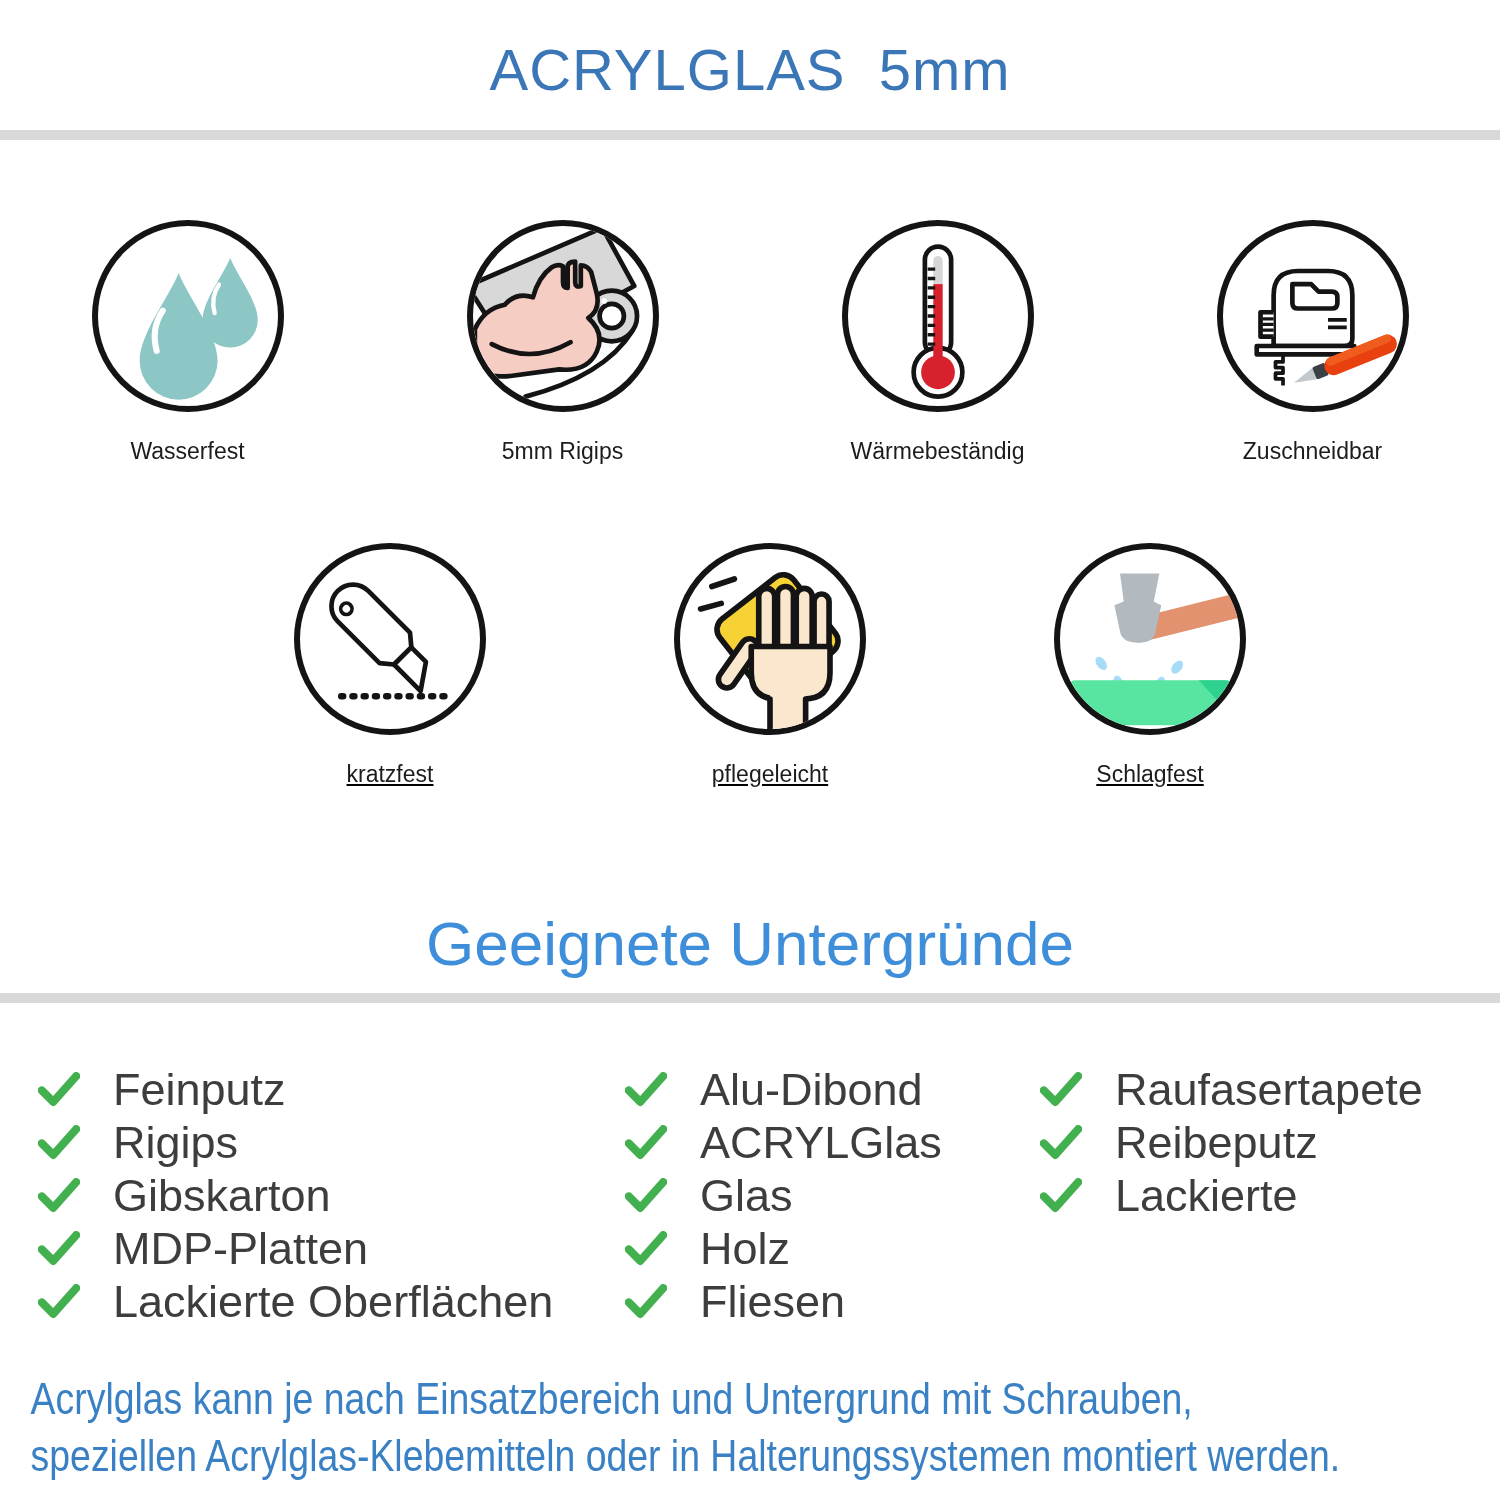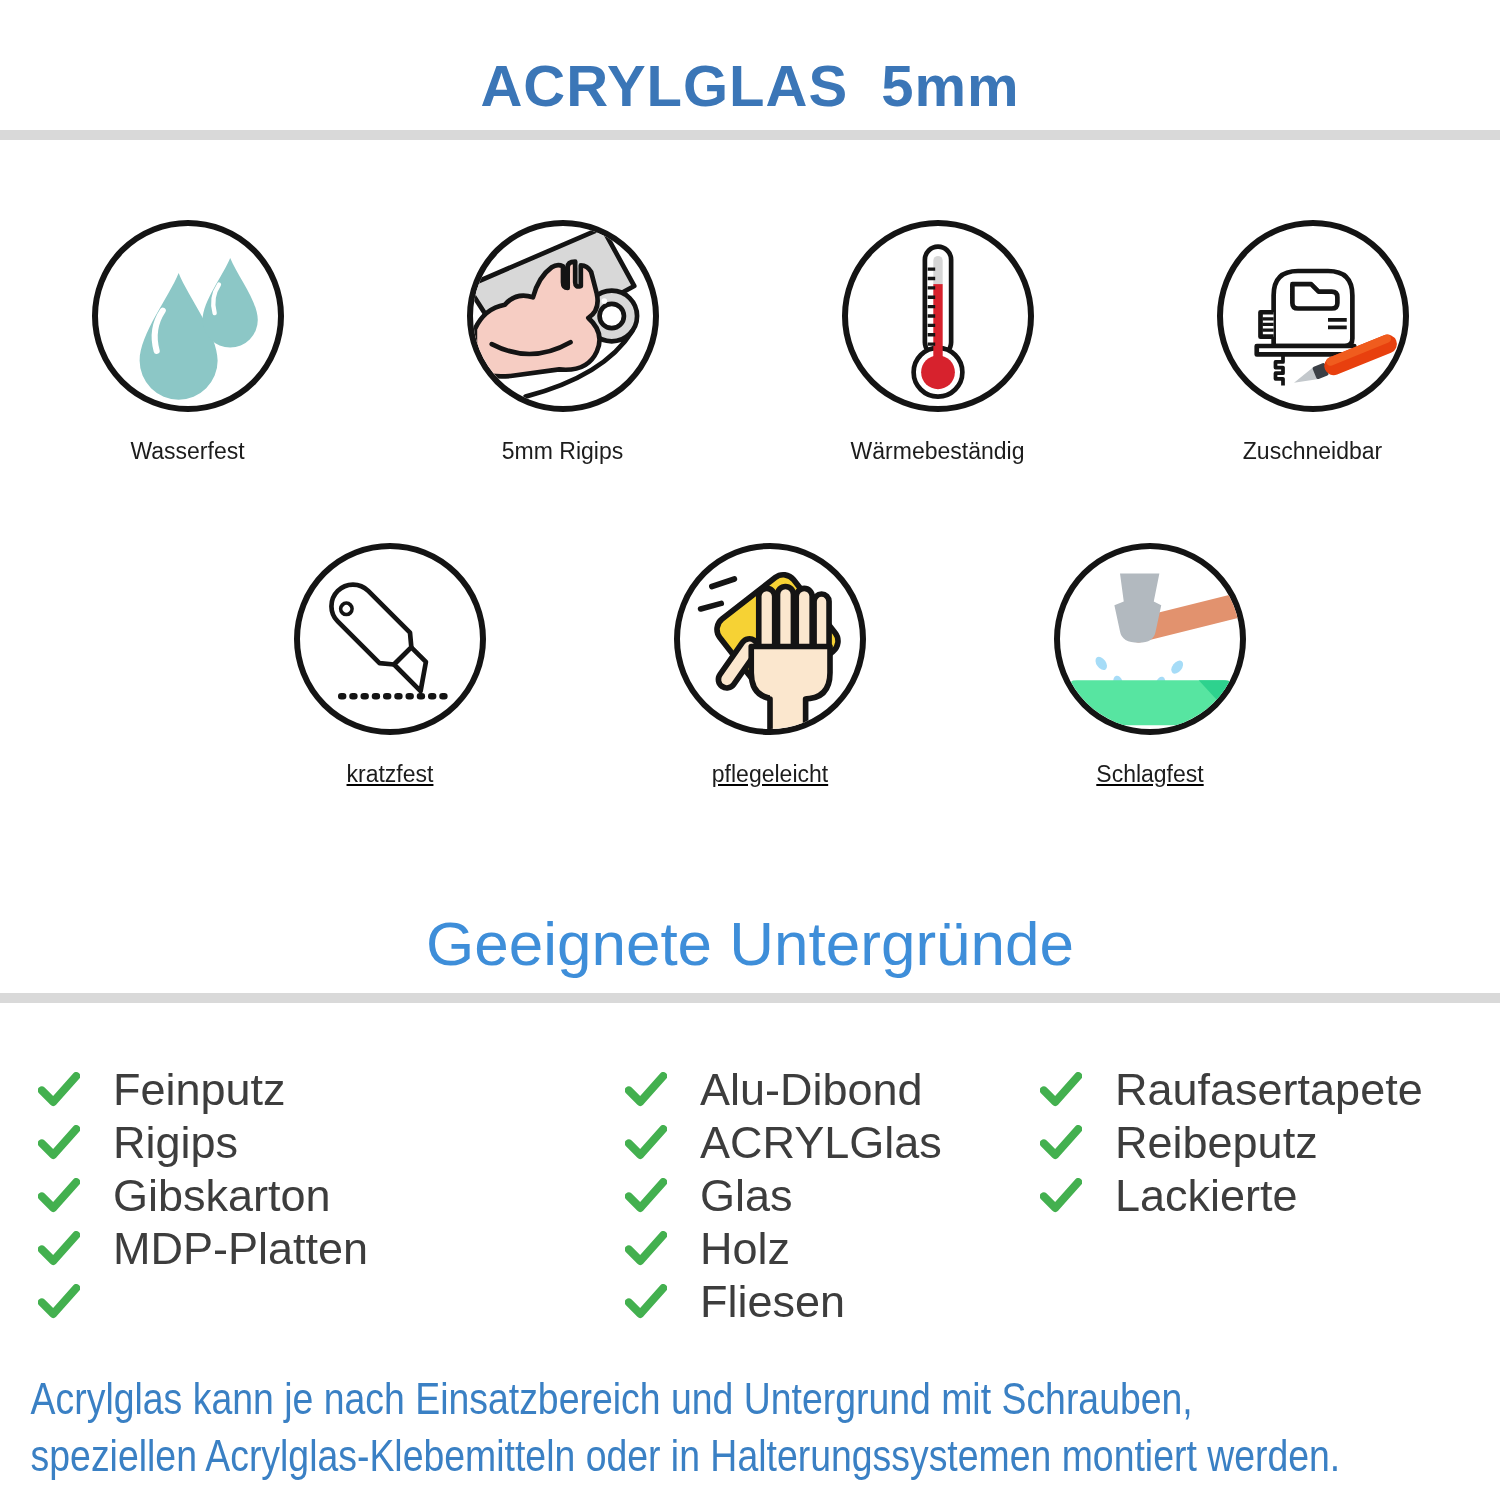--- a/index.html
+++ b/index.html
@@ -3,21 +3,21 @@
 <meta charset="utf-8">
 <style>
   html,body{margin:0;padding:0;}
   body{
     width:1500px;height:1500px;overflow:hidden;background:#ffffff;
     font-family:"Liberation Sans", sans-serif;
     -webkit-font-smoothing:antialiased;
   }
   .header{height:130px;box-sizing:border-box;padding-top:36px;text-align:center;}
   .main-title{
-    font-size:58px;font-weight:700;color:#3b76b7;letter-spacing:1px;word-spacing:16px;margin-top:16px;
+    font-size:58px;font-weight:400;color:#3b76b7;letter-spacing:1px;word-spacing:16px;
   }
   .divider{height:10px;background:#d9d9d9;}
 
   .feature-row{display:flex;}
   .row1{justify-content:space-around;margin-top:80px;}
   .row2{margin-left:200px;width:1140px;margin-top:78px;text-decoration:underline;}
   .feature{width:375px;display:flex;flex-direction:column;align-items:center;}
   .row2 .feature{width:380px;}
   .icon-circle{
     width:192px;height:192px;box-sizing:border-box;border:6px solid #141414;
@@ -234,20 +234,21 @@
           </svg>
         </span>
       <span class="check-label">MDP-Platten</span>
     </div>
     <div class="check-row">
       <span class="check-mark">
           <svg viewBox="0 0 44 36">
             <path d="M4,19 L16,31 L40,4" fill="none" stroke="#43b04f" stroke-width="8.5" stroke-linecap="round" stroke-linejoin="round"></path>
           </svg>
         </span>
+      <span class="check-label">Lackierte Oberflächen</span>
     </div>
   </div>
 
   <div class="check-col col-2">
     <div class="check-row">
       <span class="check-mark">
           <svg viewBox="0 0 44 36">
             <path d="M4,19 L16,31 L40,4" fill="none" stroke="#43b04f" stroke-width="8.5" stroke-linecap="round" stroke-linejoin="round"></path>
           </svg>
         </span>

